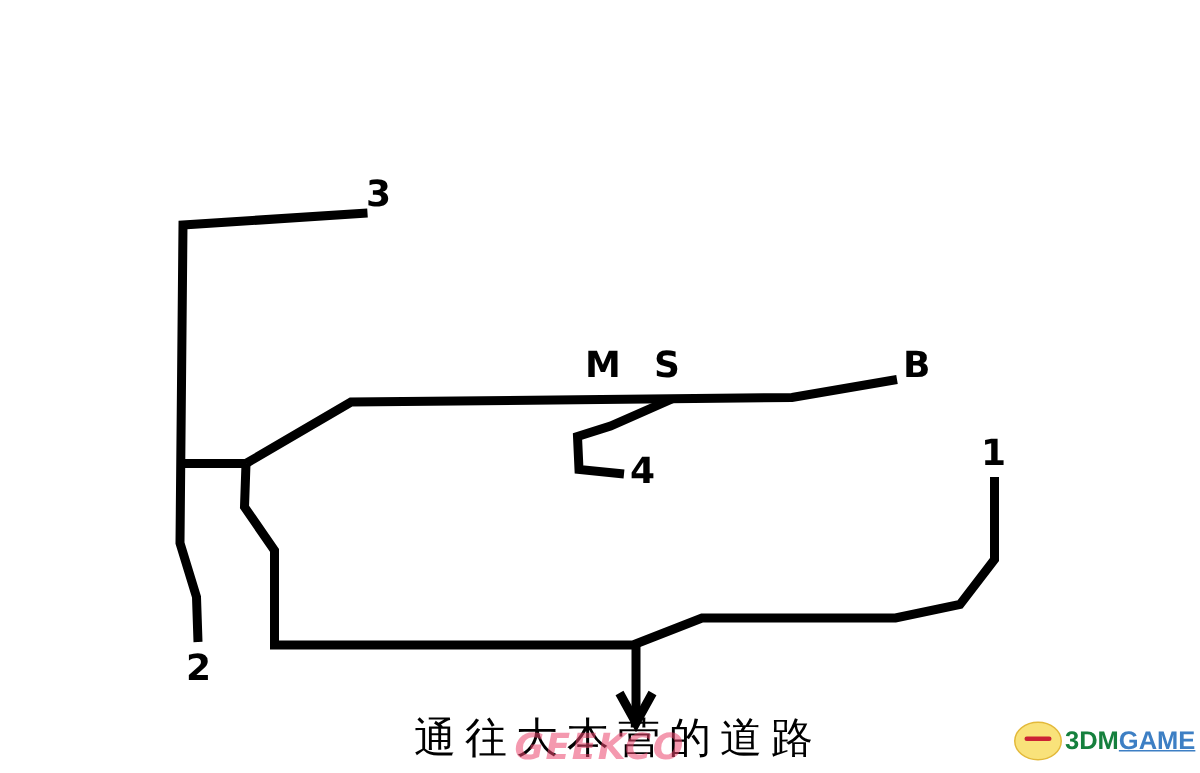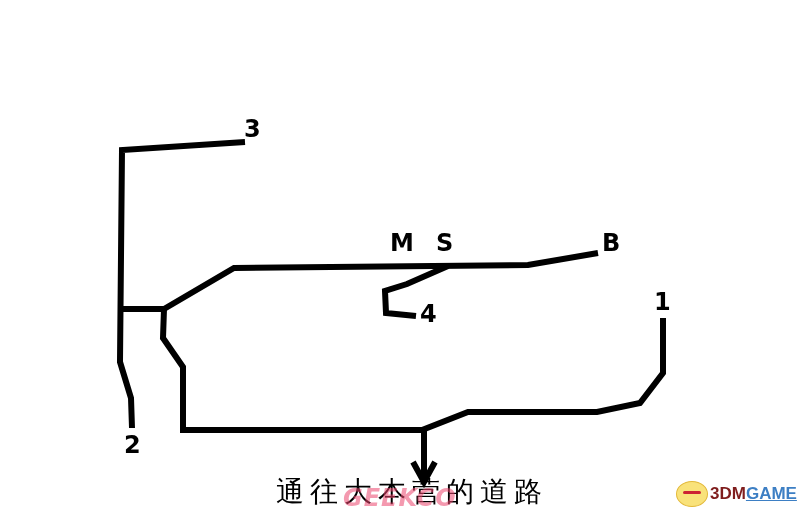--- a/index.html
+++ b/index.html
@@ -6,21 +6,21 @@
   body { width: 800px; height: 515px; position: relative; overflow: hidden; font-family: "DejaVu Sans", sans-serif; }
   svg.map { position: absolute; left: 0; top: 0; }
   .route { fill: none; stroke: #000; stroke-width: 6; stroke-linejoin: miter; stroke-linecap: butt; }
   .lbl { position: absolute; font-family: "DejaVu Sans", sans-serif; font-weight: bold; font-size: 24px; color: #000; line-height: 1; }
   .caption { position: absolute; left: 276px; top: 478px; font-family: "DejaVu Serif", serif; font-size: 28px; letter-spacing: 6px; color: #000; line-height: 1; }
   .wm { position: absolute; left: 343px; top: 484px; font-family: "DejaVu Sans", sans-serif; font-weight: bold; font-style: italic; font-size: 24px; color: rgba(235,70,110,0.55); letter-spacing: 1px; }
   .logo { position: absolute; left: 676px; top: 481px; display: flex; align-items: center; gap: 2px; }
   .logo .chick { width: 30px; height: 24px; border-radius: 50%; background: #f9e27a; border: 1px solid #e3b93a; position: relative; }
   .logo .chick::after { content: ""; position: absolute; left: 6px; top: 9px; width: 18px; height: 3px; background: #c23; border-radius: 2px; }
   .logo .txt { font-family: "Liberation Sans", sans-serif; font-weight: bold; font-size: 17px; }
-  .logo .a { color: #7f1d1d; }
+  .logo .a { color: #15803d; }
   .logo .b { color: #3d7fc4; text-decoration: underline; }
 </style>
 </head>
 <body>
 
 <svg class="map" width="800" height="515" viewBox="0 0 800 515">
 
   <polyline class="route" points="245,142 122,150 120,362 131,398 132,428"></polyline>
 
   <polyline class="route" points="120,309 164,309"></polyline>

